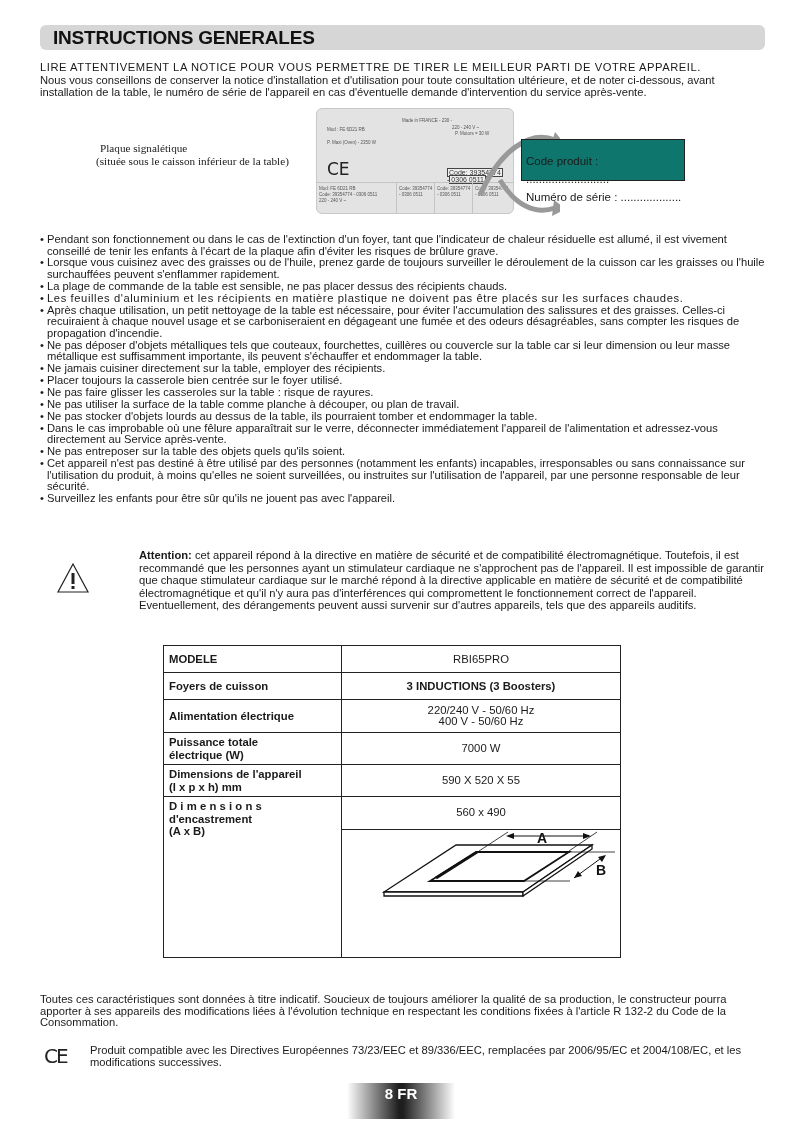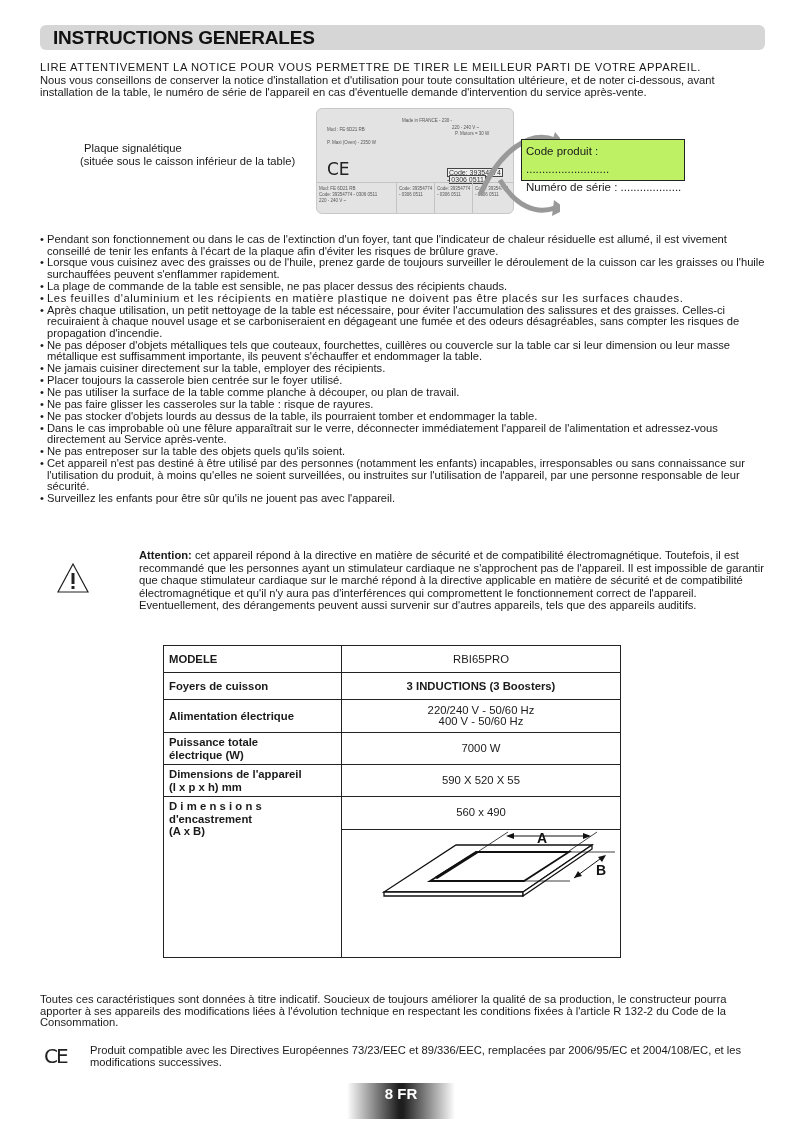--- a/index.html
+++ b/index.html
@@ -3,29 +3,29 @@
 <meta charset="utf-8">
 <style>
   html, body { margin:0; padding:0; background:#ffffff; }
   body { width:802px; height:1134px; position:relative; overflow:hidden;
          font-family:"Liberation Sans", sans-serif; color:#1a1a1a; }
   .abs { position:absolute; }
   .title-bar { left:40px; top:25px; width:725px; height:25px; background:#d6d6d6;border-radius:6px; }
   .title-bar h1 { margin:0; font-size:19px; font-weight:bold; line-height:25px; padding-left:13px; letter-spacing:-0.2px; color:#111; }
   .intro { left:40px; top:61px; width:730px; font-size:11.2px; line-height:12.5px; }
   .intro .caps { letter-spacing:0.55px; display:block; }
-  .plate-label { left:80px; top:142px; font-size:11.2px; line-height:12.5px; }
+  .plate-label { left:96px; top:142px; font-size:11.2px; line-height:12.5px;font-family:Liberation Serif, serif; }
   .plate-label .l1 { padding-left:4px; display:block; }
   .plate { left:316px; top:108px; width:196px; height:104px; background:#e3e3e3; border:1px solid #c8c8c8; border-radius:6px; font-size:4.5px; color:#555; }
   .plate .ce { position:absolute; left:10px; top:50px; font-size:17px; color:#222; font-family:"DejaVu Sans", sans-serif; }
   .plate .codebox { position:absolute; left:130px; top:60px; font-size:7px; color:#333; }
   .plate .codebox span { border:1px solid #444; padding:0 1px; background:#eee; }
   .plate .row { position:absolute; left:0; right:0; top:73px; height:30px; border-top:1px solid #c4c4c4; }
   .plate .cell { position:absolute; top:0; bottom:0; border-left:1px solid #c4c4c4; padding:3px 2px; line-height:6px; }
-  .serialbox { left:521px; top:139px; width:164px; height:42px; background:#bef264; border:1.5px solid #222; font-size:11.5px; line-height:18px; padding-left:4px; box-sizing:border-box; padding-top:2px; }
+  .serialbox { left:521px; top:139px; width:164px; height:42px; background:#0f766e; border:1.5px solid #222; font-size:11.5px; line-height:18px; padding-left:4px; box-sizing:border-box; padding-top:12px; }
   .bullets { left:40px; top:234px; width:730px; font-size:11.2px; line-height:11.6px; margin:0; padding:0; list-style:none; }
   .bullets li { position:relative; padding-left:7px; margin-bottom:0.3px; }
   .bullets li::before { content:"•"; position:absolute; left:0; top:0; }
   .bullets li.spaced { letter-spacing:0.6px; }
   .warn-icon { left:56px; top:562px; width:34px; height:32px; }
   .attention { left:139px; top:549px; width:632px; font-size:11.2px; line-height:12.6px; }
   .attention b { font-weight:bold; }
   table.spec { position:absolute; left:163px; top:645px; width:458px; border-collapse:collapse; }
   table.spec td { border:1.5px solid #222; font-size:11.3px; vertical-align:middle; }
   table.spec td.k { width:167px; font-weight:bold; padding:0 5px; line-height:12.5px; }
@@ -94,22 +94,22 @@
 
 <ul class="abs bullets">
   <li>Pendant son fonctionnement ou dans le cas de l'extinction d'un foyer, tant que l'indicateur de chaleur résiduelle est allumé, il est vivement conseillé de tenir les enfants à l'écart de la plaque afin d'éviter les risques de brûlure grave.</li>
   <li>Lorsque vous cuisinez avec des graisses ou de l'huile, prenez garde de toujours surveiller le déroulement de la cuisson car les graisses ou l'huile surchauffées peuvent s'enflammer rapidement.</li>
   <li>La plage de commande de la table est sensible, ne pas placer dessus des récipients chauds.</li>
   <li class="spaced">Les feuilles d'aluminium et les récipients en matière plastique ne doivent pas être placés sur les surfaces chaudes.</li>
   <li>Après chaque utilisation, un petit nettoyage de la table est nécessaire, pour éviter l'accumulation des salissures et des graisses. Celles-ci recuiraient à chaque nouvel usage et se carboniseraient en dégageant une fumée et des odeurs désagréables, sans compter les risques de propagation d'incendie.</li>
   <li>Ne pas déposer d'objets métalliques tels que couteaux, fourchettes, cuillères ou couvercle sur la table car si leur dimension ou leur masse métallique est suffisamment importante, ils peuvent s'échauffer et endommager la table.</li>
   <li>Ne jamais cuisiner directement sur la table, employer des récipients.</li>
   <li>Placer toujours la casserole bien centrée sur le foyer utilisé.</li>
+  <li>Ne pas faire glisser les casseroles sur la table : risque de rayures.</li>
   <li>Ne pas utiliser la surface de la table comme planche à découper, ou plan de travail.</li>
-  <li>Ne pas faire glisser les casseroles sur la table : risque de rayures.</li>
   <li>Ne pas stocker d'objets lourds au dessus de la table, ils pourraient tomber et endommager la table.</li>
   <li>Dans le cas improbable où une fêlure apparaîtrait sur le verre, déconnecter immédiatement l'appareil de l'alimentation et adressez-vous directement au Service après-vente.</li>
   <li>Ne pas entreposer sur la table des objets quels qu'ils soient.</li>
   <li>Cet appareil n'est pas destiné à être utilisé par des personnes (notamment les enfants) incapables, irresponsables ou sans connaissance sur l'utilisation du produit, à moins qu'elles ne soient surveillées, ou instruites sur l'utilisation de l'appareil, par une personne responsable de leur sécurité.</li>
   <li>Surveillez les enfants pour être sûr qu'ils ne jouent pas avec l'appareil.</li>
 </ul>
 
 <svg class="abs warn-icon" viewBox="0 0 34 32">
   <polygon points="17,2 32,30 2,30" fill="none" stroke="#222" stroke-width="1.2"></polygon>
   <rect x="15.5" y="11" width="3" height="11" fill="#222"></rect>

